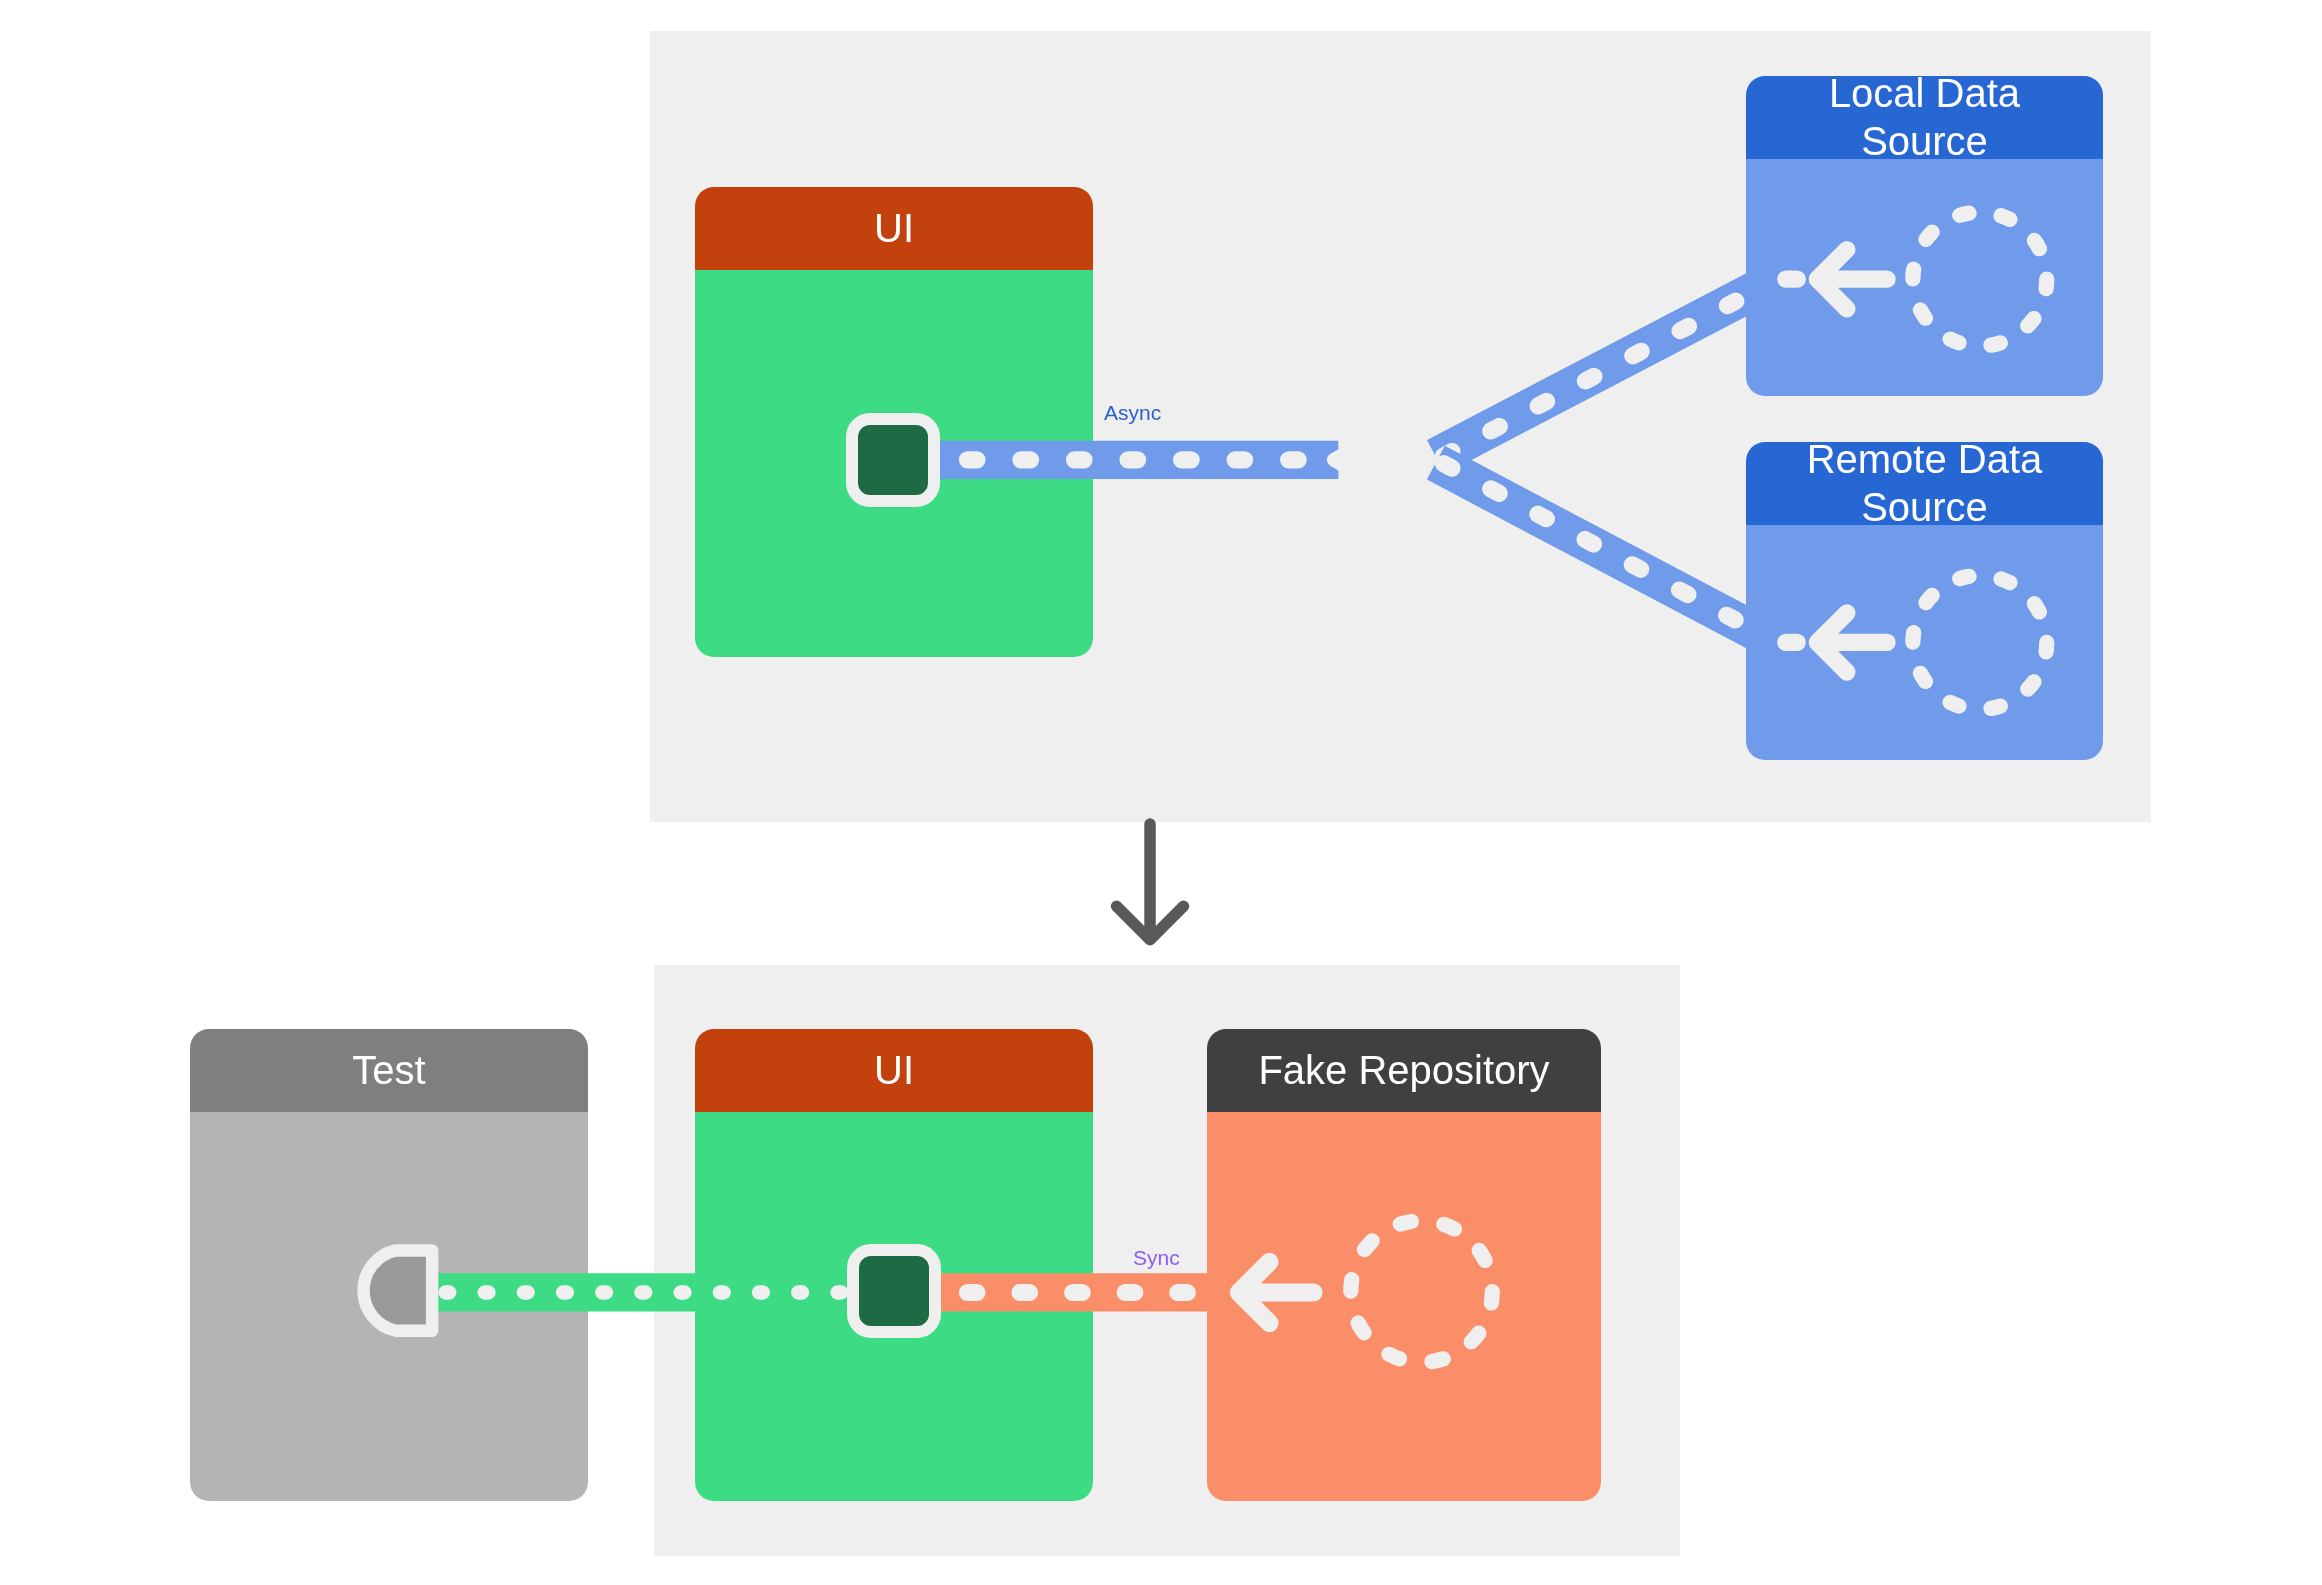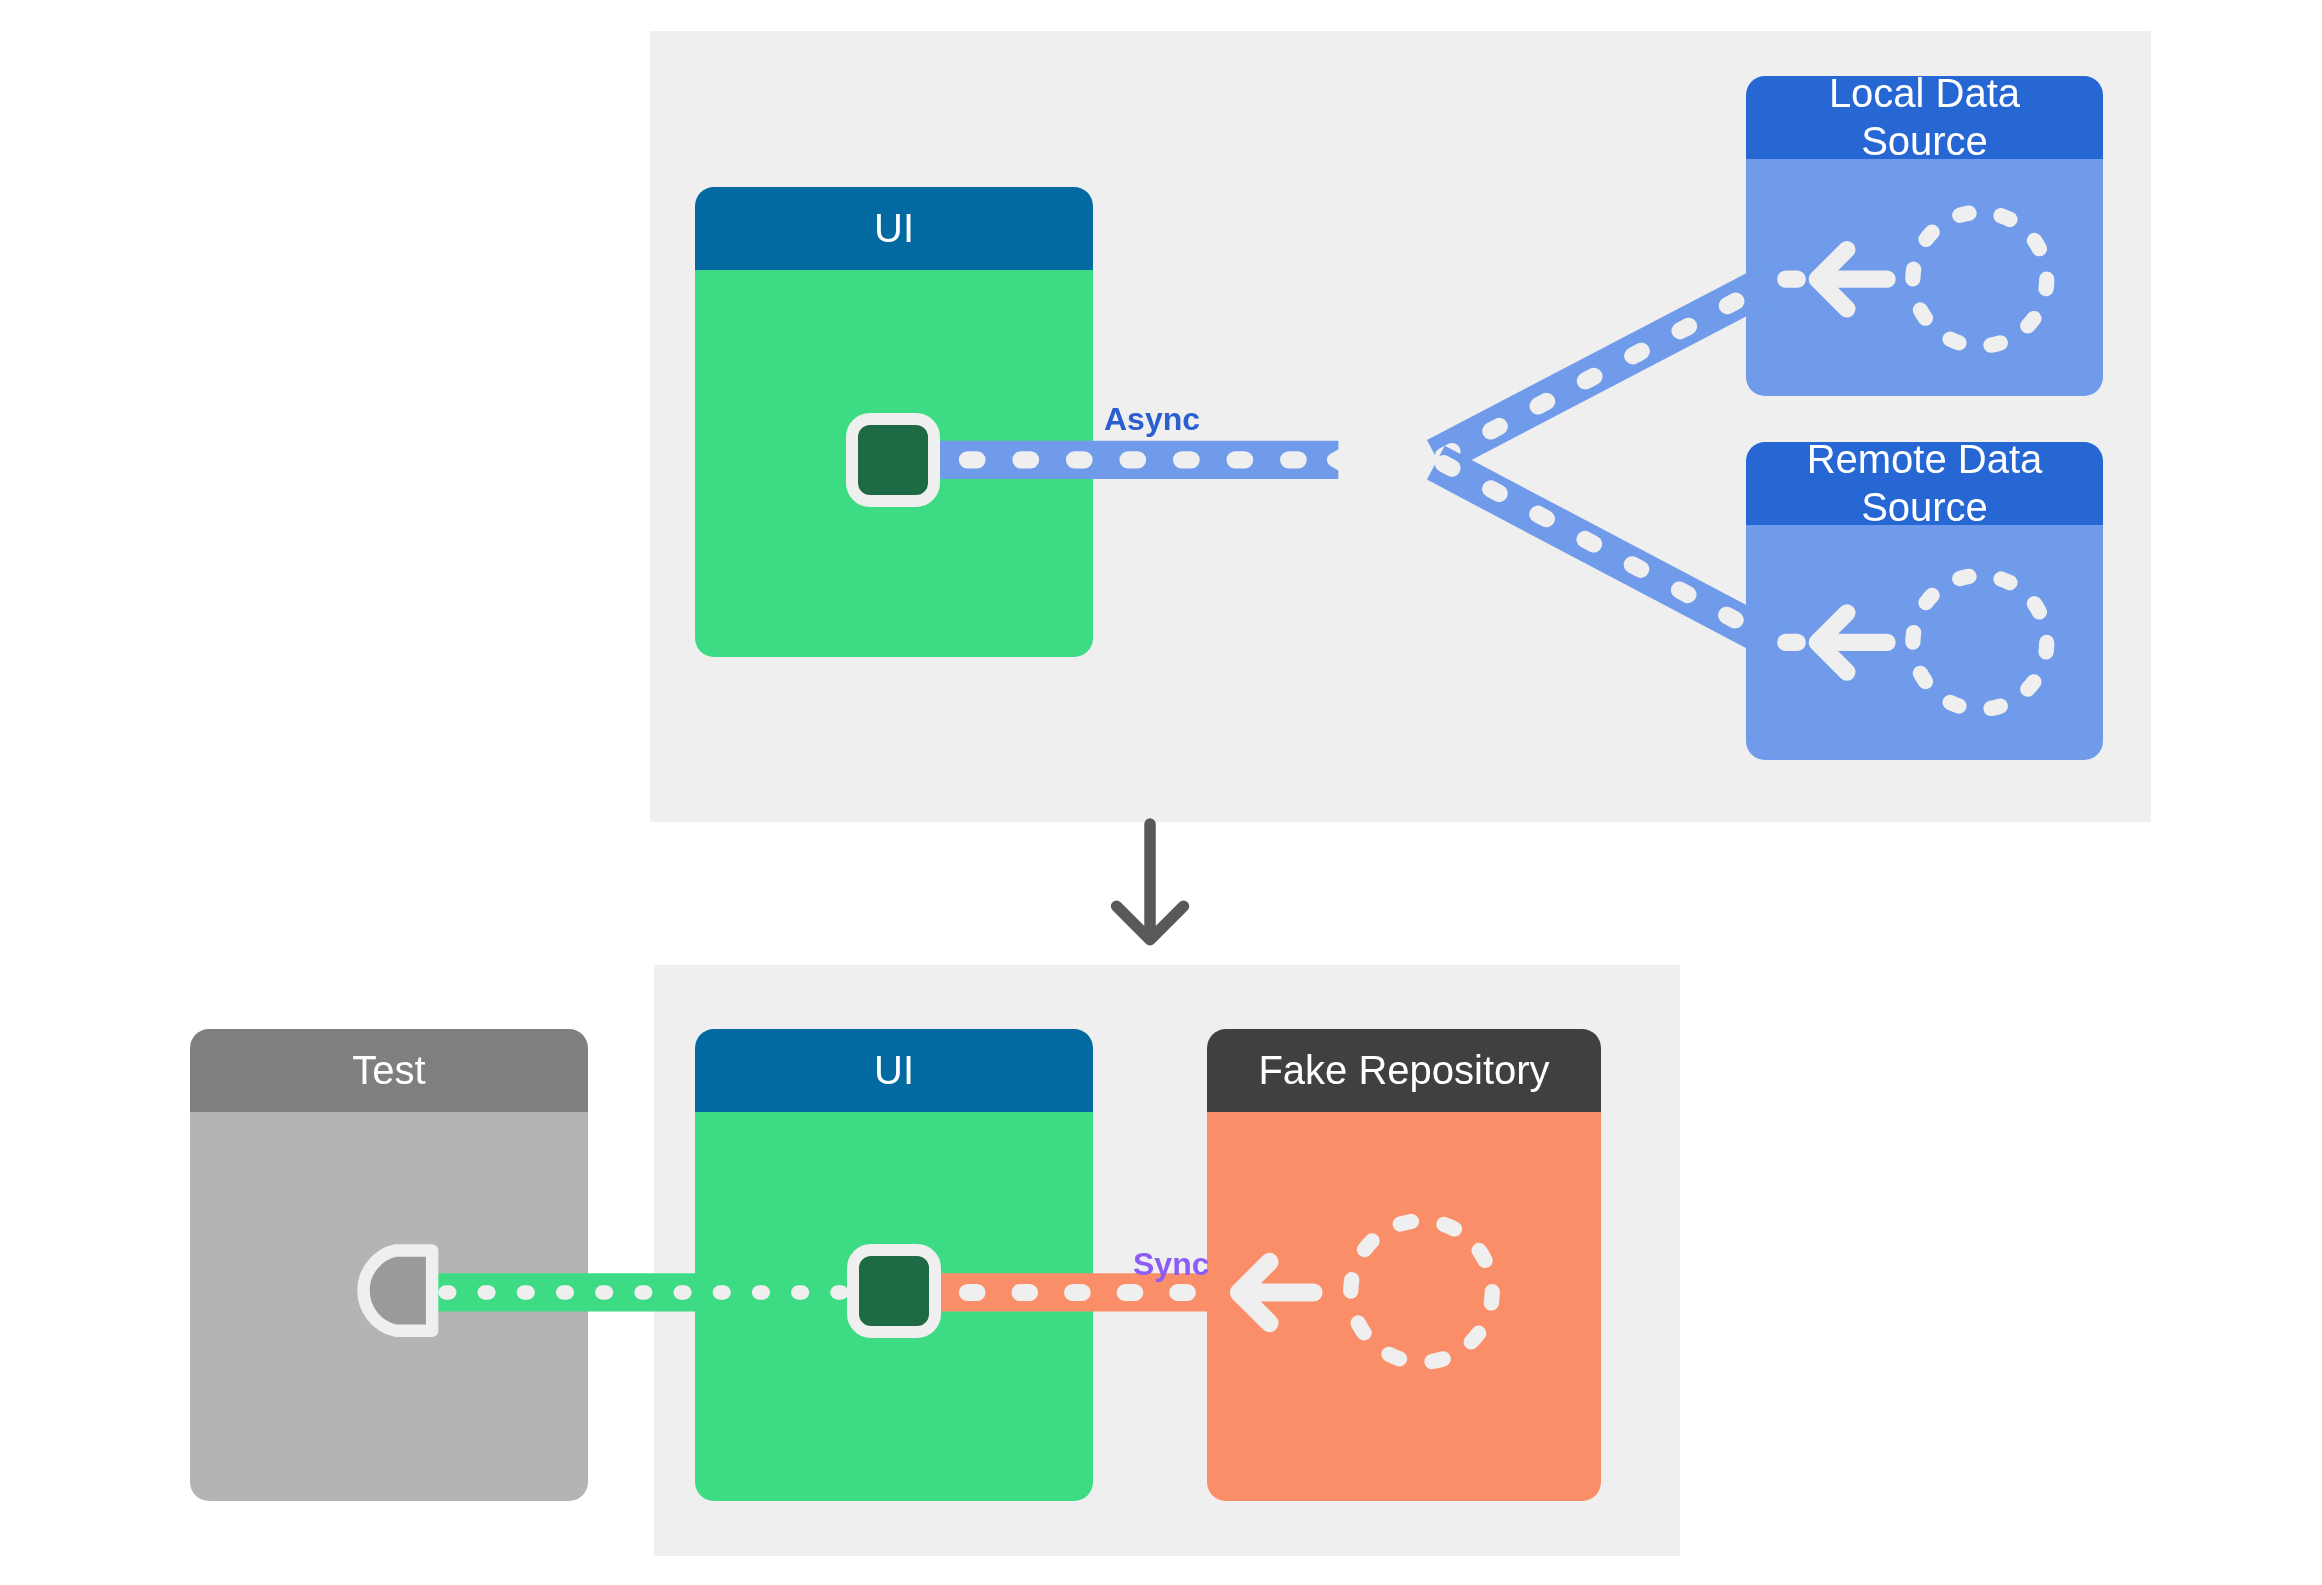--- a/index.html
+++ b/index.html
@@ -25,40 +25,40 @@
   
   #box-ui-top       { left:695px;  top:187px;  width:398px; height:470px; }
   #box-repository   { left:1207px; top:187px;  width:394px; height:470px; }
   #box-local-ds     { left:1746px; top:76px;   width:357px; height:320px; }
   #box-remote-ds    { left:1746px; top:442px;  width:357px; height:318px; }
   
   #box-test         { left:190px;  top:1029px; width:398px; height:472px; }
   #box-ui-bottom    { left:695px;  top:1029px; width:398px; height:472px; }
   #box-fake-repo    { left:1207px; top:1029px; width:394px; height:472px; }
 
-  .green-hd{ background:#0369a1; }
+  .green-hd{ background:#c2410c; }
   .green-bd{ background:#3ddc84; }
   .blue-hd { background:#2767d3; }
   .blue-bd { background:#6f9bea; }
   .orange-hd{ background:#404040; }
   .orange-bd{ background:#fa8e68; }
   .gray-hd { background:#7f7f7f; }
   .gray-bd { background:#b4b4b4; }
 
   svg.overlay{ position:absolute; left:0; top:0; pointer-events:none; }
 
   .state-square{
     position:absolute; width:94px; height:94px; box-sizing:border-box;
     border:12.4px solid #efefef; background:#1d6a44; border-radius:24px;
   }
   #square-top   { left:846px; top:413px; }
   #square-bottom{ left:847px; top:1244px; }
 
   .conn-label{
-    position:absolute; font-weight:bold; font-size:32px; letter-spacing:0;
+    position:absolute; font-weight:normal; font-size:21px; letter-spacing:0;
   }
   #label-async{ left:1104px; top:401px;  color:#2b5ecf; }
   #label-sync { left:1133px; top:1246px; color:#8b5cf6; }
 </style>
 </head>
 <body>
 
 <div class="stage">
 
   <div class="panel top"></div>

